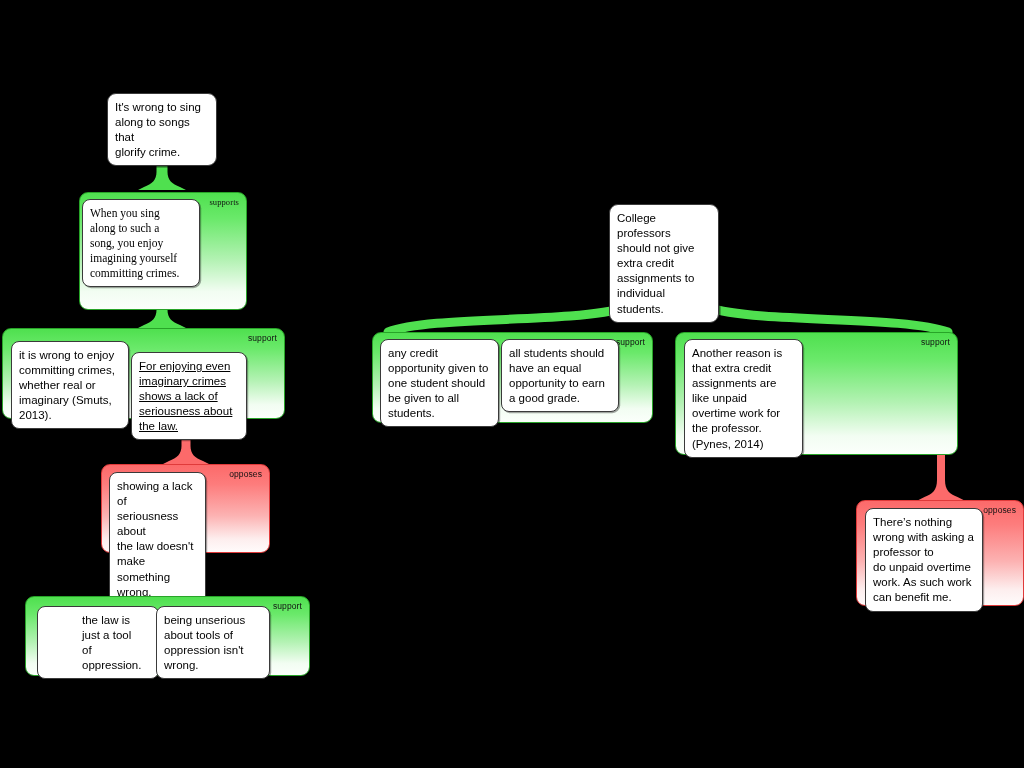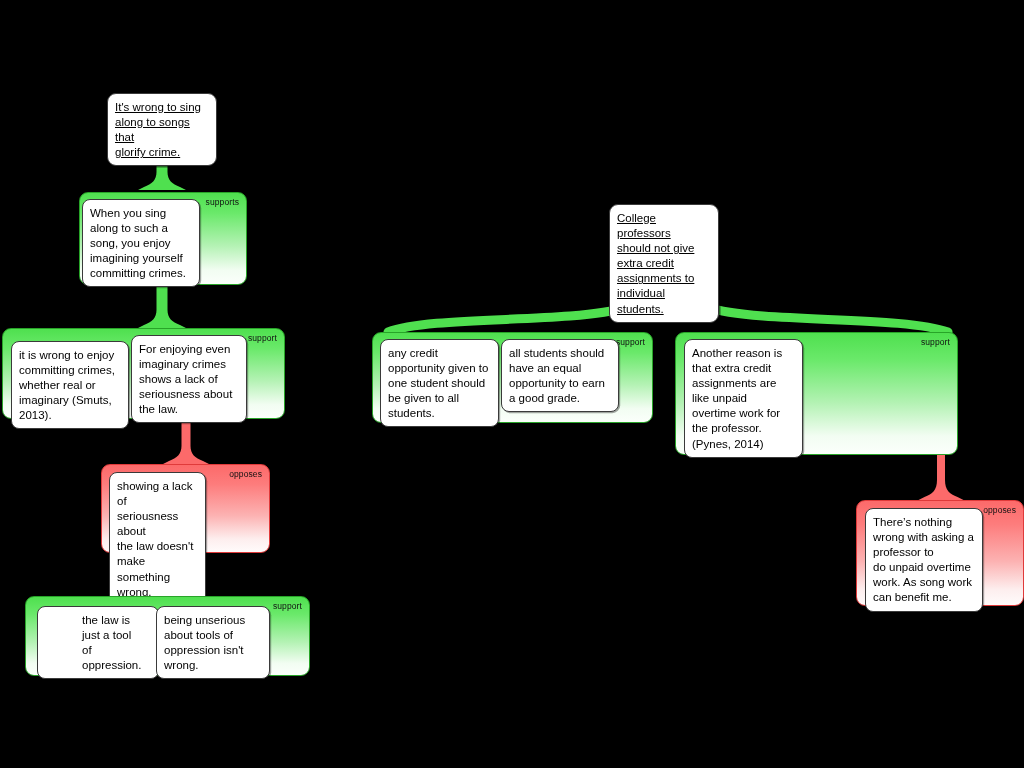--- a/index.html
+++ b/index.html
@@ -45,21 +45,20 @@
     box-sizing:border-box;
     padding:6px 7px 5px 7px;
     color:#000;
     font-size:11.5px;
     line-height:15.1px;
     white-space:pre-line;
   }
   .card.root{
     box-shadow:1.5px 1.5px 0 rgba(0,0,0,.55);
     border-radius:9px;
-    text-decoration:underline;
   }
   .card.inner{
     box-shadow:1.2px 1.2px 0 rgba(0,0,0,.35);
   }
 </style>
 </head>
 <body>
 
 <div id="stage">
 
@@ -98,37 +97,37 @@
     <path fill="#fc6a6a" d="M937,381 L945,381 L945,480
              C945,490 949.5,494 957.5,497
              L963.5,500 L918.5,500 L924.5,497
              C932.5,494 937,490 937,480 Z"></path>
   </svg>
 
   <div class="card root" style="left:107px;top:93px;width:110px;">It's wrong to sing
 along to songs that
 glorify crime.</div>
 
-  <div class="group support" style="left:79px;top:192px;width:168px;height:93px;">
+  <div class="group support" style="left:79px;top:192px;width:168px;height:118px;font-family:Liberation Serif, serif;">
     <div class="group-label">supports</div>
     <div class="card inner" style="left:2px;top:6px;width:118px;">When you sing
 along to such a
 song, you enjoy
 imagining yourself
 committing crimes.</div>
   </div>
 
   <div class="group support" style="left:2px;top:328px;width:283px;height:91px;">
     <div class="group-label">support</div>
     <div class="card inner" style="left:8px;top:12px;width:118px;">it is wrong to enjoy
 committing crimes,
 whether real or
 imaginary (Smuts,
 2013).</div>
-    <div class="card inner" style="left:128px;top:6px;width:116px;">For enjoying even
+    <div class="card inner" style="left:128px;top:23px;width:116px;text-decoration:underline;">For enjoying even
 imaginary crimes
 shows a lack of
 seriousness about
 the law.</div>
   </div>
 
   <div class="group oppose" style="left:101px;top:464px;width:169px;height:89px;">
     <div class="group-label">opposes</div>
     <div class="card inner" style="left:7px;top:7px;width:97px;">showing a lack of
 seriousness about
@@ -176,17 +175,17 @@
 the professor.
 (Pynes, 2014)</div>
   </div>
 
   <div class="group oppose" style="left:856px;top:500px;width:168px;height:106px;">
     <div class="group-label">opposes</div>
     <div class="card inner" style="left:8px;top:7px;width:118px;">There’s nothing
 wrong with asking a
 professor to
 do unpaid overtime
-work. As song work
+work. As such work
 can benefit me.</div>
   </div>
 
 </div>
 
 </body></html>

